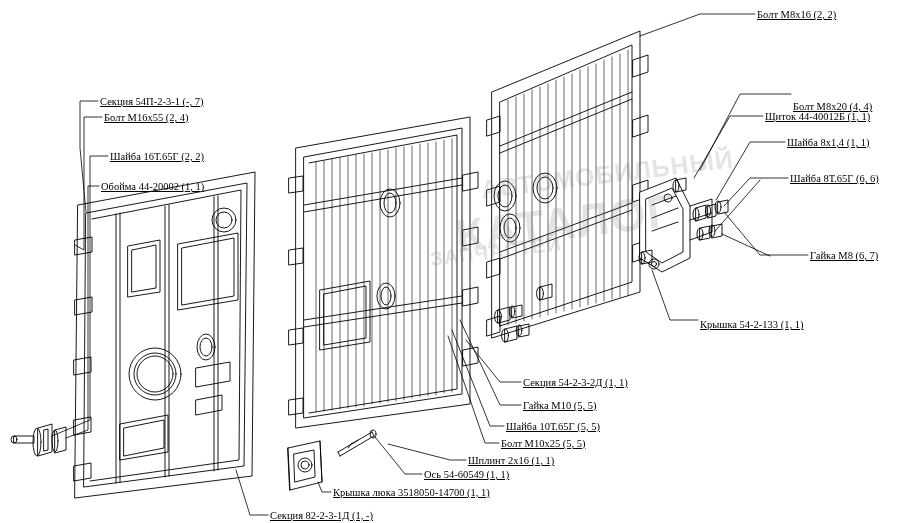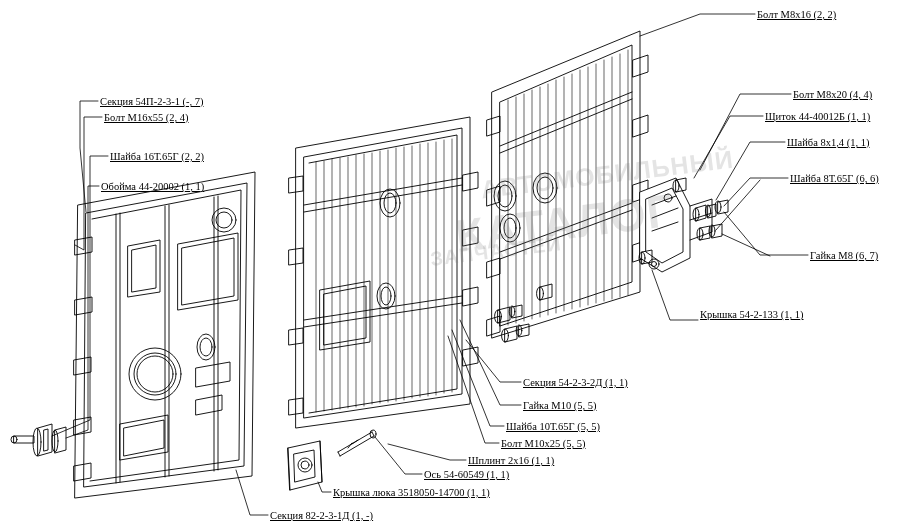--- a/index.html
+++ b/index.html
@@ -299,26 +299,26 @@
       </g>
     </g>
   </svg>
 
   <div class="wm wm1">АВТОМОБИЛЬНЫЙ</div>
   <div class="wm wm2">КАТАЛОГ</div>
   <div class="wm wm3">ЗАПЧАСТЕЙ</div>
 
   <div id="labels">
       <div class="label u" style="left: 757px; top: 8px;">Болт М8х16 (2, 2)</div>
-      <div class="label u" style="left: 793px; top: 88px; text-align: center;">Болт М8х20 (4, 4)</div>
+      <div class="label u" style="left: 793px; top: 100px; text-align: center;">Болт М8х20 (4, 4)</div>
       <div class="label u" style="left: 765px; top: 110px;">Щиток 44-40012Б (1, 1)</div>
       <div class="label u" style="left: 787px; top: 136px;">Шайба 8х1,4 (1, 1)</div>
       <div class="label u" style="left: 790px; top: 172px;">Шайба 8Т.65Г (6, 6)</div>
       <div class="label u" style="left: 810px; top: 249px;">Гайка М8 (6, 7)</div>
-      <div class="label u" style="left: 700px; top: 308px;">Крышка 54-2-133 (1, 1)</div>
+      <div class="label u" style="left: 700px; top: 318px;">Крышка 54-2-133 (1, 1)</div>
       <div class="label u" style="left: 100px; top: 95px;">Секция 54П-2-3-1 (-, 7)</div>
       <div class="label u" style="left: 104px; top: 111px;">Болт М16х55 (2, 4)</div>
       <div class="label u" style="left: 110px; top: 150px;">Шайба 16Т.65Г (2, 2)</div>
       <div class="label u" style="left: 101px; top: 180px;">Обойма 44-20002 (1, 1)</div>
       <div class="label u" style="left: 523px; top: 376px;">Секция 54-2-3-2Д (1, 1)</div>
       <div class="label u" style="left: 523px; top: 399px;">Гайка М10 (5, 5)</div>
       <div class="label u" style="left: 506px; top: 420px;">Шайба 10Т.65Г (5, 5)</div>
       <div class="label u" style="left: 501px; top: 437px;">Болт М10х25 (5, 5)</div>
       <div class="label u" style="left: 468px; top: 454px;">Шплинт 2х16 (1, 1)</div>
       <div class="label u" style="left: 424px; top: 468px;">Ось 54-60549 (1, 1)</div>

